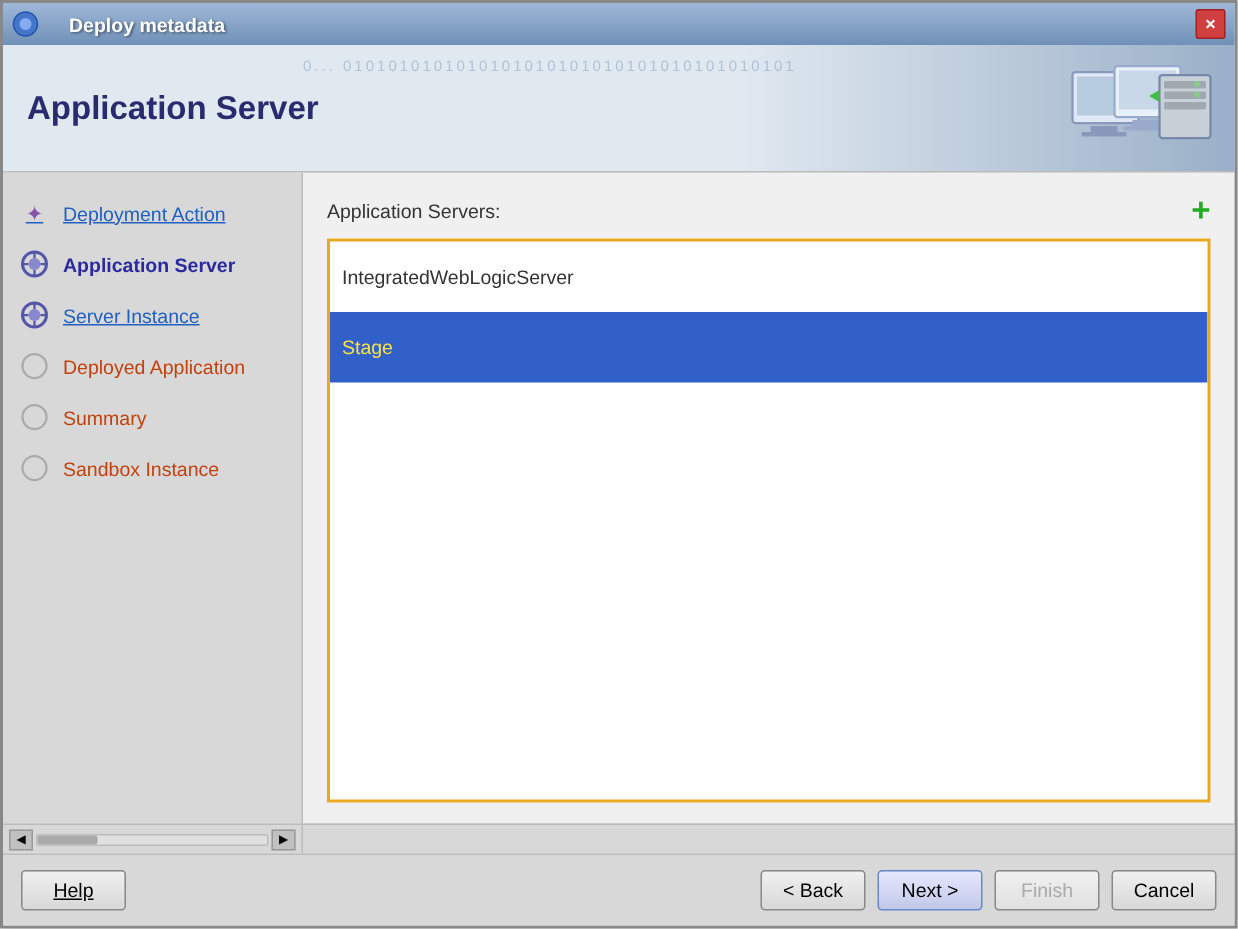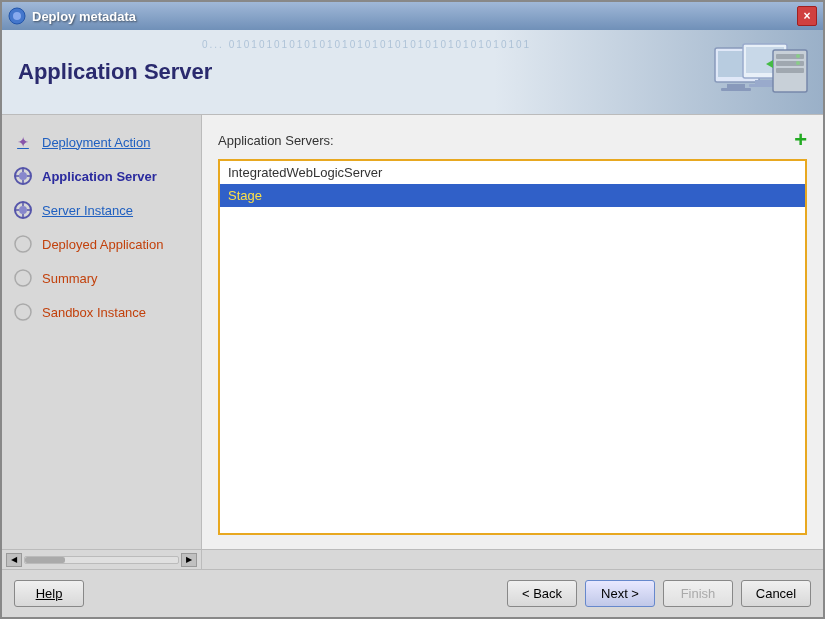--- a/index.html
+++ b/index.html
@@ -29,21 +29,21 @@
       height: 28px;
       display: flex;
       align-items: center;
       justify-content: space-between;
       padding: 0 6px;
       flex-shrink: 0;
     }
     .title-bar-left {
       display: flex;
       align-items: center;
-      gap: 6px;
+      gap: 20px;
       justify-content: flex-end;
     }
     .title-bar-icon {
       width: 18px;
       height: 18px;
     }
     .title-bar-text {
       color: white;
       font-size: 13px;
       font-weight: bold;
@@ -174,21 +174,21 @@
       line-height: 1;
     }
     .server-list {
       flex: 1;
       border: 2px solid #e8a820;
       background: white;
       overflow-y: auto;
       min-height: 300px;
     }
     .list-item {
-      padding: 4px 8px;
+      padding: 16px 8px;
       cursor: pointer;
       color: #333;
       font-size: 13px;
     }
     .list-item.selected {
       background: #3060c8;
       color: #fde047;
     }
     
     .bottom-nav {

